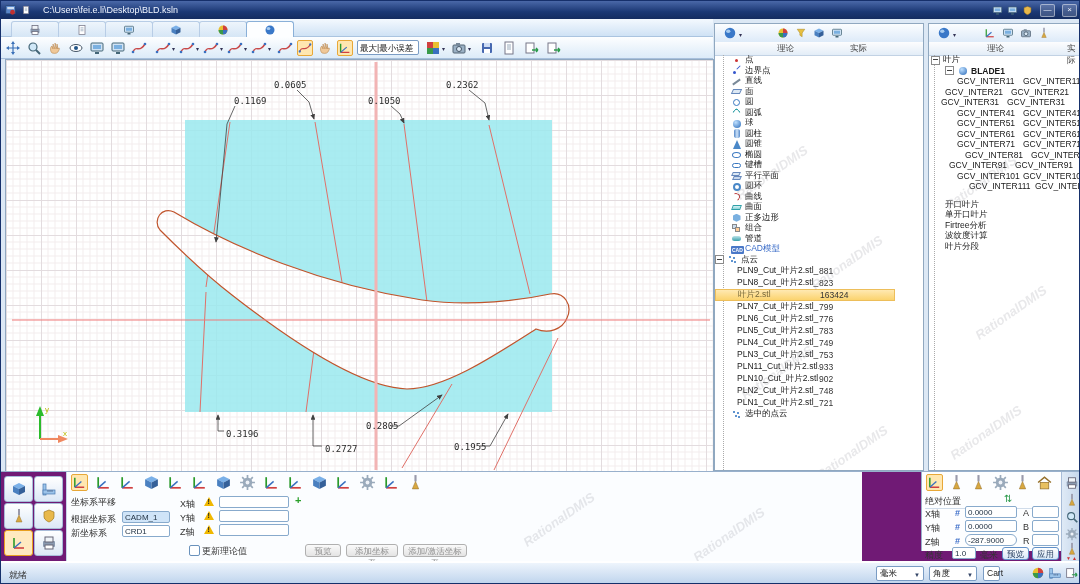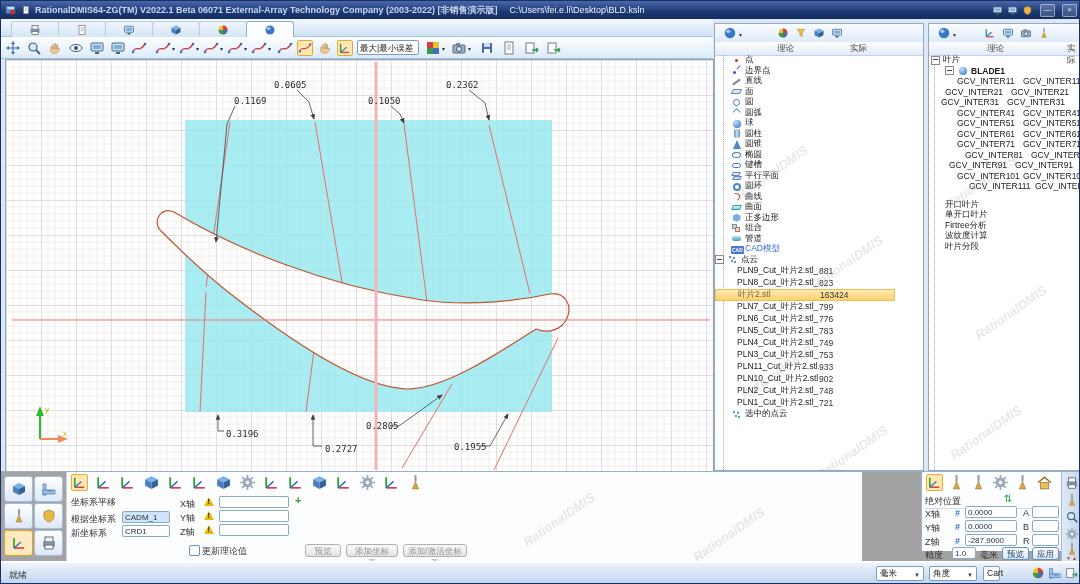--- a/index.html
+++ b/index.html
@@ -62,21 +62,21 @@
   .ti[data-icon="cad"]::before{content:'CAD';left:0;top:2px;font:bold 5px "Liberation Sans",sans-serif;color:#fff;background:#4a78c8;padding:1px;border-radius:1px;}
   .exp{width:7px;height:7px;border:1px solid #8a8a8a;background:#fff;flex:none;margin-right:3px;position:relative;}
   .exp::after{content:'';position:absolute;left:1px;right:1px;top:2.5px;height:1px;background:#444;}
   .cl-label{width:82px;overflow:hidden;}
   .cl-count{color:#333;}
   .trow.sel{background:linear-gradient(#ffe9b2,#fbd36e);border:1px solid #edbe5a;color:#77683a;width:180px;box-sizing:border-box;}
   .cadrow{color:#3a6cc8;}
   .gcv1{width:66px;flex:none;}
   .wm{position:absolute;color:rgba(130,130,140,.18);font:bold italic 13px "Liberation Sans",sans-serif;transform:rotate(-35deg);white-space:nowrap;pointer-events:none;}
   
-  .bottombar{position:absolute;left:0;top:470px;width:1080px;height:90px;background:#a3a3a3;border-top:1px solid #98b0cc;box-sizing:border-box;}
+  .bottombar{position:absolute;left:0;top:470px;width:1080px;height:90px;background:#701a75;border-top:1px solid #98b0cc;box-sizing:border-box;}
   .bigbtn{position:absolute;width:27px;height:24px;border:1px solid #a8bcd8;border-radius:3px;background:linear-gradient(#ffffff,#dce8f6);display:flex;align-items:center;justify-content:center;}
   .bigbtn.active{border-color:#e8a020;background:#ffe9c0;}
   .form{position:absolute;left:65px;top:0;width:795px;height:90px;background:#fbfdff;border-left:1px solid #c8d6e8;}
   .fical{position:absolute;top:2px;width:17px;height:17px;}
   .fical.hl{background:#ffe7b0;border:1px solid #e8a838;border-radius:2px;box-sizing:border-box;}
   .flabel{position:absolute;font-size:9px;color:#333;white-space:nowrap;}
   .finput{position:absolute;height:12px;border:1px solid #88aacc;border-radius:2px;background:#fff;font-size:8px;color:#234;padding:0 2px;box-sizing:border-box;font-family:"Liberation Sans",sans-serif;}
   .finput.blue{background:#cfe4f8;}
   .warn{position:absolute;width:0;height:0;border-left:5px solid transparent;border-right:5px solid transparent;border-bottom:9px solid #f0b800;}
   .warn::after{content:'!';position:absolute;left:-1.5px;top:1px;font-size:7px;font-weight:bold;color:#222;}
@@ -208,21 +208,20 @@
 
 <div class="app" data-name="app-window">
 
   <div class="titlebar" data-name="title-bar">
     <svg class="ic" width="12" height="12" data-name="app-logo-icon">
         <use href="#sy-logo"></use>
       </svg>
     <svg class="ic" width="10" height="10" data-name="quick-menu-icon">
         <use href="#sy-doc"></use>
       </svg>
-    <span class="t-title" data-name="window-title">RationalDMIS64-ZG(TM) V2022.1 Beta 06071   External-Array Technology Company (2003-2022) [非销售演示版]</span>
     <span class="t-path" data-name="window-file-path">C:\Users\fei.e.li\Desktop\BLD.ksln</span>
     <span class="t-spacer"></span>
     <svg class="ic" width="11" height="11" data-name="monitor-status-icon">
         <use href="#sy-monitor"></use>
       </svg>
     <svg class="ic" width="11" height="11" data-name="monitor-status-icon-2">
         <use href="#sy-monitor"></use>
       </svg>
     <svg class="ic" width="11" height="11" data-name="security-status-icon">
         <use href="#sy-shield"></use>
@@ -917,14 +916,14 @@
         <use href="#sy-export"></use>
       </svg>
   </div>
 </div>
 
 <style>
   
   [data-name="position-row"]{position:static;}
   [data-name="position-row"]:nth-of-type(1) .posax{left:3px;top:36px;}  [data-name="position-row"]:nth-of-type(1) .poshash{left:33px;top:36px;} [data-name="position-row"]:nth-of-type(1) .posval{left:43px;top:34px;width:52px;} [data-name="position-row"]:nth-of-type(1) .posang{left:101px;top:36px;} [data-name="position-row"]:nth-of-type(1) .posang2{left:110px;top:34px;width:27px;}
   [data-name="position-row"]:nth-of-type(2) .posax{left:3px;top:50px;}  [data-name="position-row"]:nth-of-type(2) .poshash{left:33px;top:50px;} [data-name="position-row"]:nth-of-type(2) .posval{left:43px;top:48px;width:52px;} [data-name="position-row"]:nth-of-type(2) .posang{left:101px;top:50px;} [data-name="position-row"]:nth-of-type(2) .posang2{left:110px;top:48px;width:27px;}
-  [data-name="position-row"]:nth-of-type(3) .posax{left:3px;top:64px;}  [data-name="position-row"]:nth-of-type(3) .poshash{left:33px;top:64px;} [data-name="position-row"]:nth-of-type(3) .posval{left:43px;top:62px;width:52px;} [data-name="position-row"]:nth-of-type(3) .posang{left:101px;top:64px;} [data-name="position-row"]:nth-of-type(3) .posang2{left:110px;top:62px;width:27px;}
+  [data-name="position-row"]:nth-of-type(3) .posax{left:3px;top:64px;}  [data-name="position-row"]:nth-of-type(3) .poshash{left:33px;top:64px;} [data-name="position-row"]:nth-of-type(3) .posval{left:43px;top:62px;width:52px;border-radius:6px;} [data-name="position-row"]:nth-of-type(3) .posang{left:101px;top:64px;} [data-name="position-row"]:nth-of-type(3) .posang2{left:110px;top:62px;width:27px;}
 </style>
 
 </body></html>

